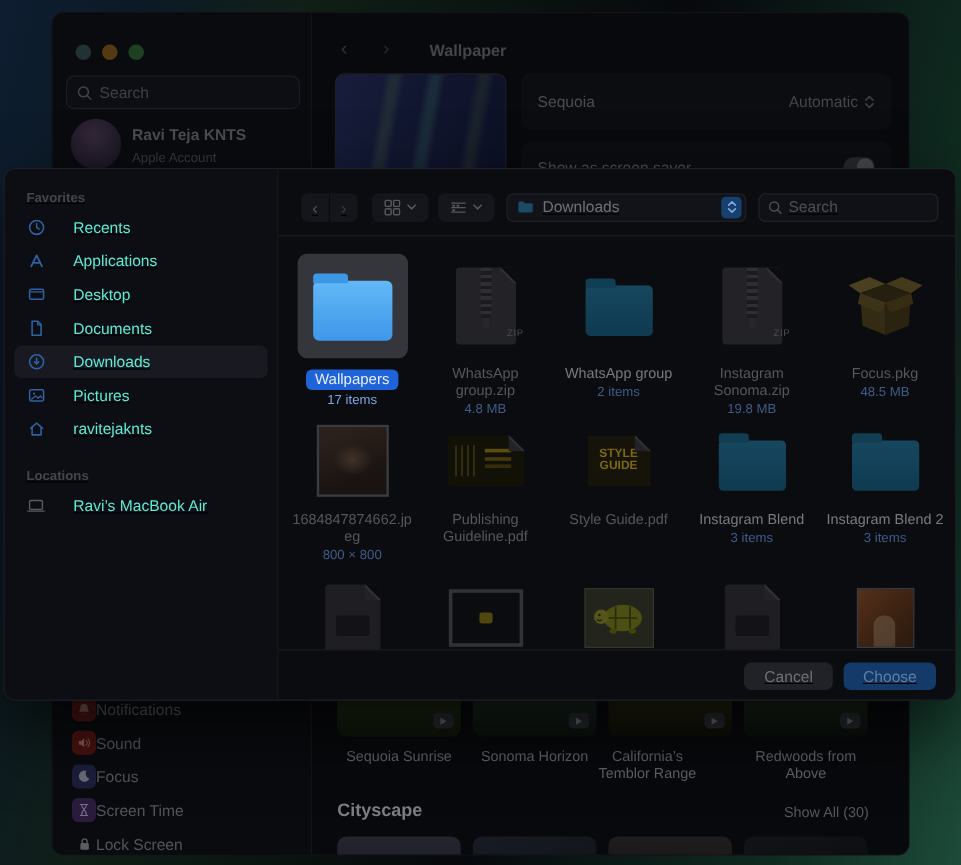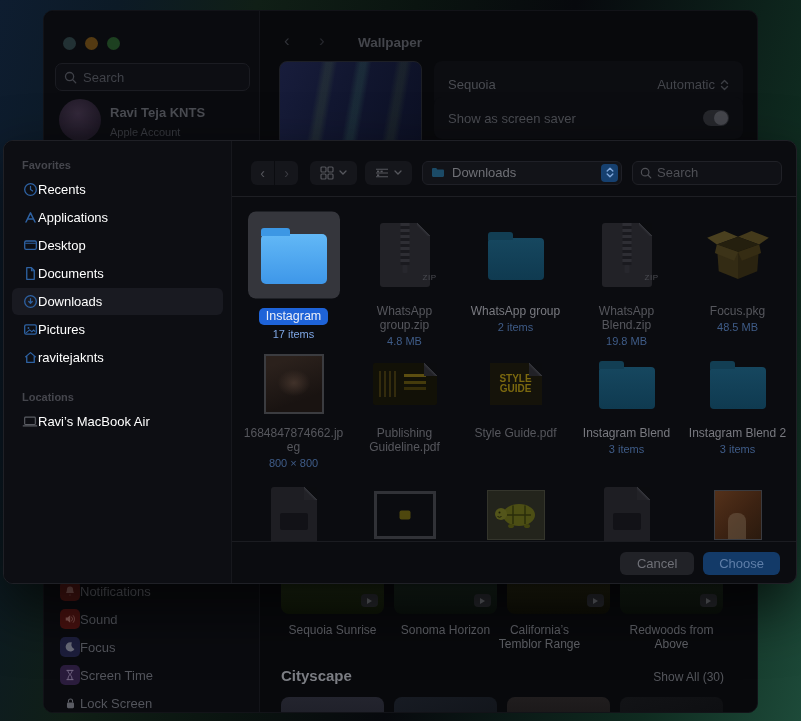--- a/index.html
+++ b/index.html
@@ -34,21 +34,21 @@
   #st-head{position:absolute;left:216px;top:0;width:499px;height:48px;}
   .nav-ch{position:absolute;top:21px;font-size:17px;line-height:1;}
   #st-title{position:absolute;left:314px;top:24px;font-size:13.5px;font-weight:700;color:#43454b;}
   #st-preview{position:absolute;left:235px;top:50px;width:143px;height:86px;border-radius:8px;border:1px solid #1d1f26;
     background:
       linear-gradient(100deg,transparent 0 26%,rgba(110,150,70,.14) 30% 33%,transparent 37% 48%,rgba(80,160,110,.15) 52% 55%,transparent 59% 74%,rgba(120,160,60,.10) 78% 81%,transparent 85%),
       linear-gradient(115deg,#181d3c 0%,#121731 40%,#0c1024 100%);}
   .st-card{position:absolute;left:390px;width:309px;background:#0c0d11;border-radius:8px;
     display:flex;align-items:center;justify-content:space-between;padding:0 14px;color:#4a4c52;font-size:13px;}
   #st-row1{top:50px;height:47px;}
-  #st-row2{top:86px;height:42px;}
+  #st-row2{top:107px;height:42px;}
   #st-auto{display:flex;align-items:center;gap:5px;color:#43454b;}
   #st-toggle{width:26px;height:16px;border-radius:8px;background:#26272c;position:relative;flex:0 0 26px;}
   #st-toggle .knob{position:absolute;right:1px;top:1px;width:14px;height:14px;border-radius:50%;background:#45464c;}
   .wp-tile{position:absolute;width:103px;height:57px;border-radius:8px;top:546px;}
   .wtA0{background:linear-gradient(180deg,#101608 0%,#1a2410 60%,#0e1407 100%);}
   .wtA1{background:linear-gradient(180deg,#0d1410 0%,#15211a 55%,#0a100c 100%);}
   .wtA2{background:linear-gradient(180deg,#121207 0%,#1e1e0e 55%,#0d0d06 100%);}
   .wtA3{background:linear-gradient(180deg,#0c130c 0%,#162016 55%,#0a0f0a 100%);}
   .play{position:absolute;right:6px;bottom:7px;width:17px;height:13px;border-radius:4px;background:#26272c;
     display:flex;align-items:center;justify-content:center;}
@@ -57,24 +57,24 @@
   #st-section{position:absolute;left:237px;top:656px;font-size:15px;font-weight:700;color:#7c7e84;}
   #st-showall{position:absolute;left:560px;top:659px;width:120px;text-align:right;font-size:12px;color:#55575d;}
   .wpB{top:686px;height:40px;}
   .wtB0{background:linear-gradient(180deg,#23242e,#1b1c24);}
   .wtB1{background:linear-gradient(160deg,#171b23,#101318);}
   .wtB2{background:linear-gradient(180deg,#201d1e,#151314);}
   .wtB3{background:linear-gradient(160deg,#121316,#0c0d10);}
 
   
   #dialog{position:absolute;left:3px;top:140px;width:794px;height:444px;border-radius:10px;z-index:2;
-    background:#0b0c10;border:1px solid #1f2026;box-shadow:0 24px 60px rgba(0,0,0,.65);display:flex;overflow:hidden;}
+    background:#0b0c10;border:1px solid #1f2026;box-shadow:0 24px 60px rgba(0,0,0,.65);display:flex;overflow:hidden;text-decoration:underline;}
   #fd-side{width:228px;flex:0 0 228px;background:#0d0e13;border-right:1px solid #17181d;padding-top:6px;}
   .fd-head{font-size:11px;font-weight:700;color:#45464d;padding:0 18px;margin:12px 0 5px;}
-  .fd-item{display:flex;align-items:center;gap:0;height:27px;margin:1px 8px;padding:0 10px;border-radius:6px;font-size:13px;color:#ffffff;}
+  .fd-item{display:flex;align-items:center;gap:23px;height:27px;margin:1px 8px;padding:0 10px;border-radius:6px;font-size:13px;color:#5eead4;}
   .fd-item.selected{background:#191a21;}
   .fd-item .ic{display:flex;color:#2e62a3;flex:0 0 16px;justify-content:center;}
   .fd-item .ic.gray{color:#5a5c63;}
   #fd-main{flex:1;display:flex;flex-direction:column;position:relative;}
   #fd-toolbar{height:56px;flex:0 0 56px;display:flex;align-items:center;padding:8px 14px 0 19px;gap:0;border-bottom:1px solid #1e1f24;}
   .tb-btn{height:24px;border-radius:6px;background:#15161b;display:flex;align-items:center;justify-content:center;color:#56575d;}
   .tb-nav{width:23px;font-size:14px;}
   .tb-view{width:47px;gap:5px;}
   #fd-popup{width:200px;height:24px;border-radius:6px;background:#121318;border:1px solid #1f2027;
     display:flex;align-items:center;gap:7px;padding:0 3px 0 8px;margin-left:10px;}
@@ -378,21 +378,21 @@
           <span>Search</span>
         </div>
       </div>
       <div id="fd-grid">
         <div class="grid-row" id="grid-row0">
             <div class="cell">
               <div class="iconzone iz0">
                 <div class="plate"></div>
                 <div class="folder folder-sel"></div>
               </div>
-              <div class="fname bright" style="white-space: nowrap;"><span class="namepill">Instagram</span></div>
+              <div class="fname bright" style="white-space: nowrap;"><span class="namepill">Wallpapers</span></div>
               <div class="meta sel">17 items</div>
             </div>
             <div class="cell">
               <div class="iconzone iz0">
                 <div class="zipfile">
                   <div class="zip-strip"></div>
                   <div class="fold"></div>
                   <span class="zip-txt">ZIP</span>
                 </div>
               </div>
@@ -407,21 +407,21 @@
               <div class="meta">2 items</div>
             </div>
             <div class="cell">
               <div class="iconzone iz0">
                 <div class="zipfile">
                   <div class="zip-strip"></div>
                   <div class="fold"></div>
                   <span class="zip-txt">ZIP</span>
                 </div>
               </div>
-              <div class="fname">WhatsApp Blend.zip</div>
+              <div class="fname">Instagram Sonoma.zip</div>
               <div class="meta">19.8 MB</div>
             </div>
             <div class="cell">
               <div class="iconzone iz0">
                 <svg class="pkgicon" width="62" height="52" viewBox="0 0 64 54">
       <polygon points="10,16 0,9 18,2 32,8" fill="#4a401f"></polygon>
                   <polygon points="54,16 64,9 46,2 32,8" fill="#443a1b"></polygon>
       <polygon points="10,16 32,8 54,16 32,24" fill="#241f0e"></polygon>
       <polygon points="10,16 32,24 32,52 12,44" fill="#332b14"></polygon>
                   <polygon points="54,16 32,24 32,52 52,44" fill="#2a2310"></polygon>

